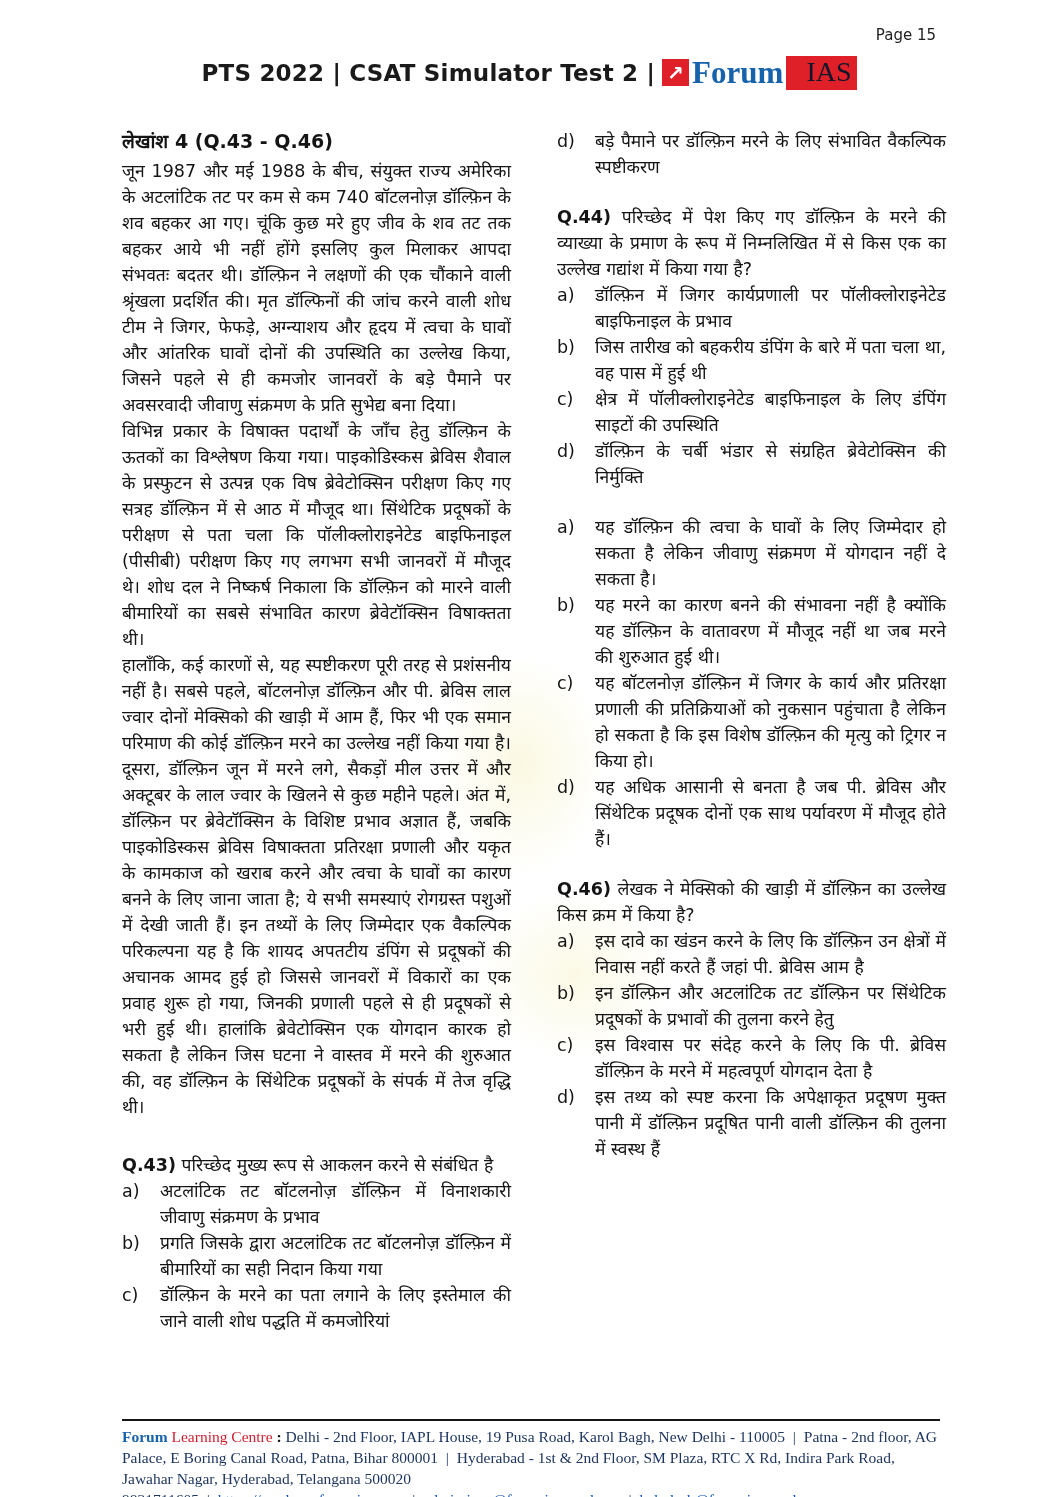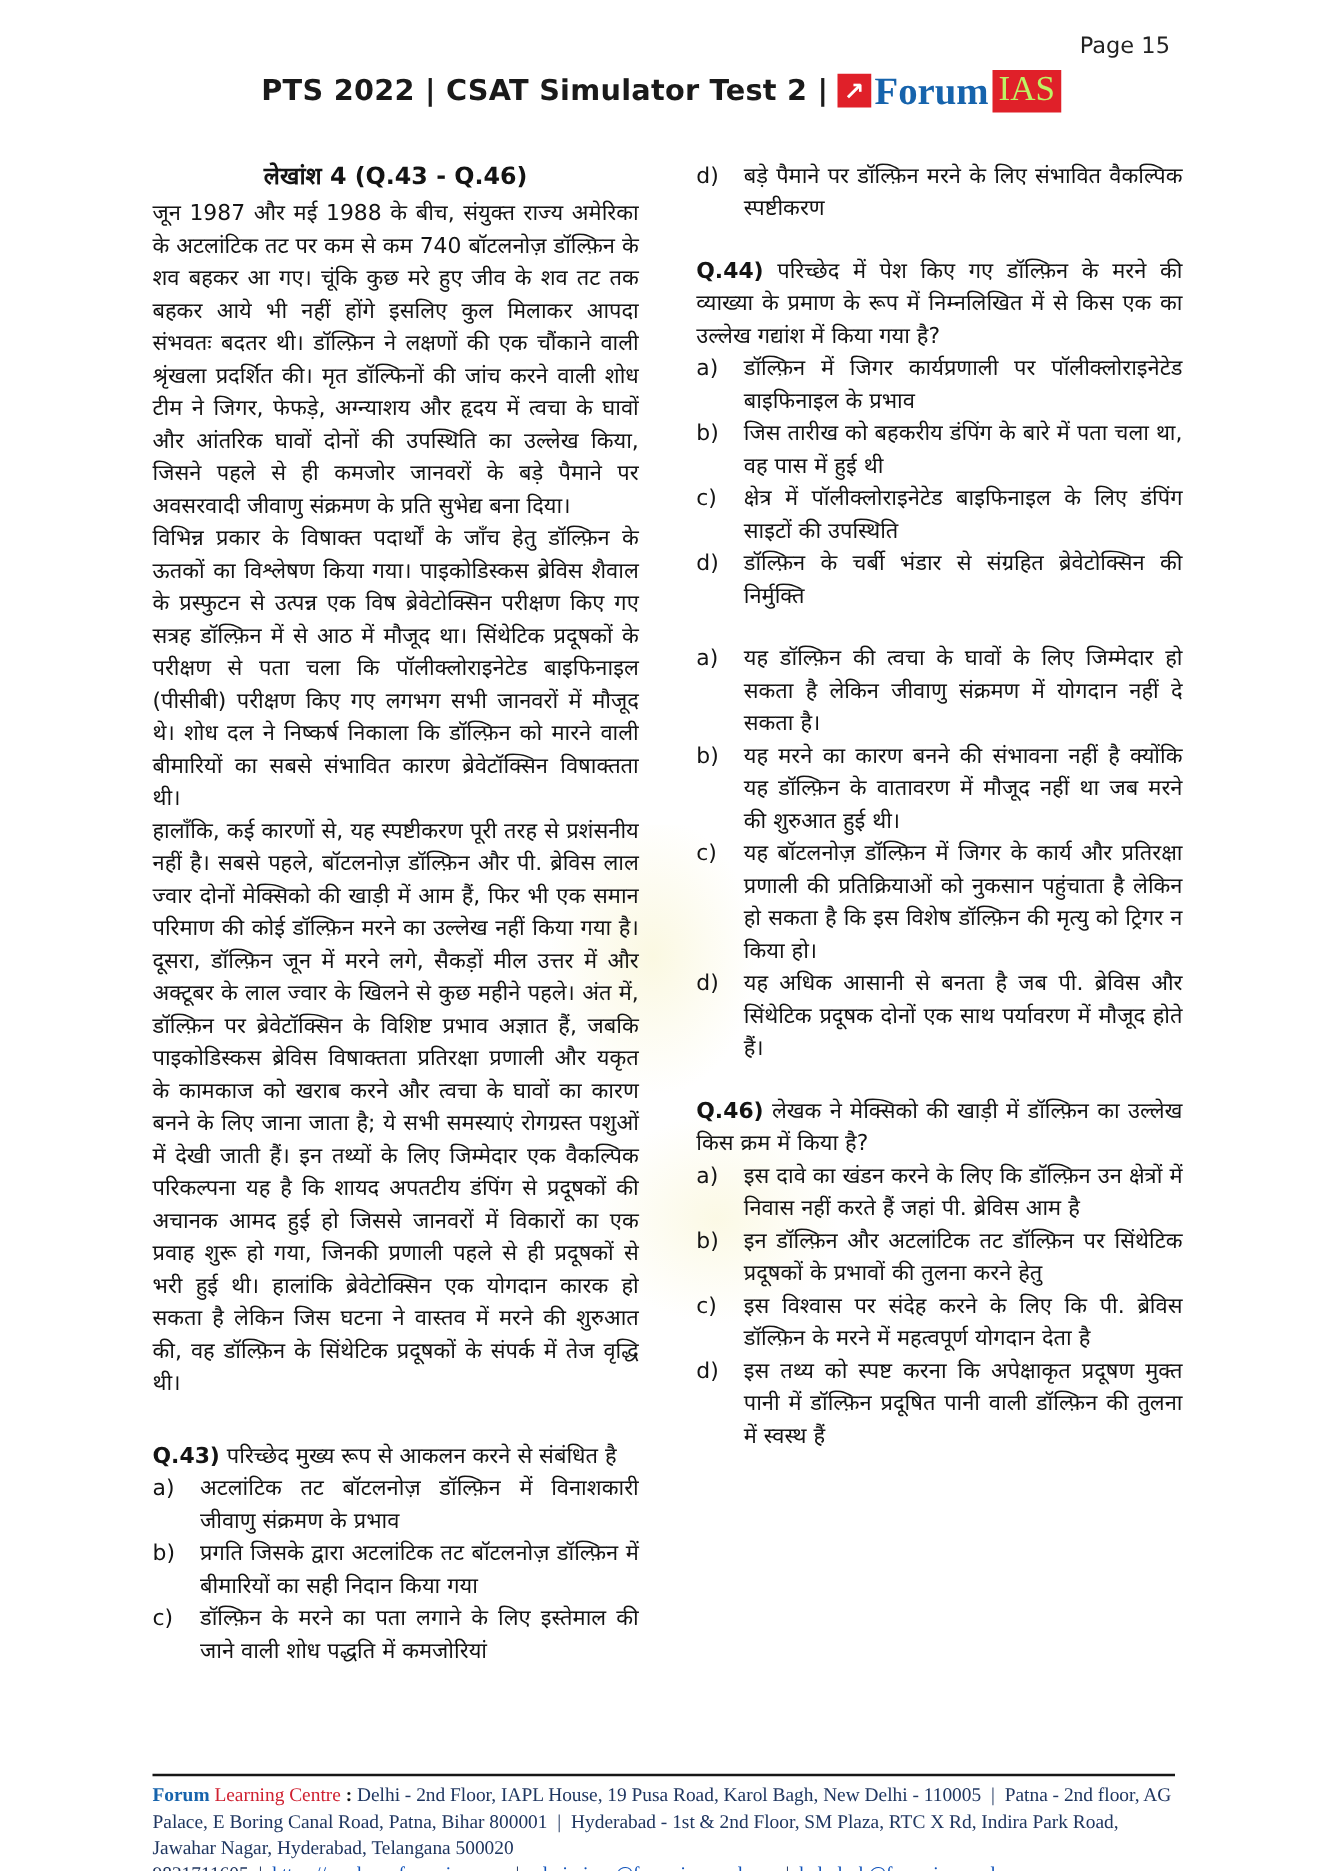--- a/index.html
+++ b/index.html
@@ -7,61 +7,61 @@
     position:relative;
     width:1058px; height:1497px;
     margin:0 auto;
     background:#ffffff;
     font-family:"DejaVu Sans", sans-serif;
     color:#141414;
     overflow:hidden;
   }
   .page-label {
     position:absolute; top:26px; right:122px;
-    font-size:18px; color:#222;
+    font-size:15px; color:#222;
   }
   .header {
     position:absolute; top:56px; left:0; width:100%;
     display:flex; justify-content:center; align-items:center; gap:7px;text-align:right;
   }
   .header-title {
     font-size:23px; font-weight:bold; letter-spacing:0.2px; color:#1a1a1a;
   }
   .logo { display:flex; align-items:center; gap:3px; }
   .logo-arrow-box {
     width:27px; height:27px; background:#e02029; color:#ffffff;
     display:flex; align-items:center; justify-content:center;
     font-size:20px; font-weight:bold; line-height:1;
   }
   .logo-forum {
     font-family:"Liberation Serif", serif; font-weight:bold;
     font-size:31px; color:#1663ac; line-height:1;
   }
   .logo-ias {
     font-family:"Liberation Serif", serif; font-size:28px; line-height:1.1;
-    background:#e02029; color:#bef264; padding:1px 5px 2px 5px;
+    background:#e02029; color:#0f172a; padding:1px 5px 2px 20px;
   }
   .watermark {
     position:absolute; left:420px; top:660px; width:340px; height:420px;
     background:
       radial-gradient(ellipse 120px 160px at 30% 25%, rgba(246,240,190,0.45), rgba(246,240,190,0) 70%),
       radial-gradient(ellipse 140px 120px at 45% 75%, rgba(246,240,190,0.40), rgba(246,240,190,0) 70%);
     pointer-events:none;
   }
   .columns {
     position:absolute; top:128px; left:122px; width:824px;
     display:flex; gap:46px;
   }
   .col {
     width:389px; flex:0 0 389px;
     font-size:17.5px; line-height:26px;
     text-align:justify;
   }
   .passage-heading {
-    margin:0 0 4px 0; text-align:center;
+    margin:0 0 4px 0; text-align:left;
     font-weight:bold; font-size:19px;
   }
   p.para { margin:0; }
   .question { margin-top:32px; }
   .col-right .question { margin-top:24px; }
   .q-head { margin:0; }
   .q-num { font-weight:bold; }
   .option { display:flex; margin:0; }
   .opt-label { flex:0 0 38px; width:38px; }
   .opt-text { flex:1; text-align:justify; }

